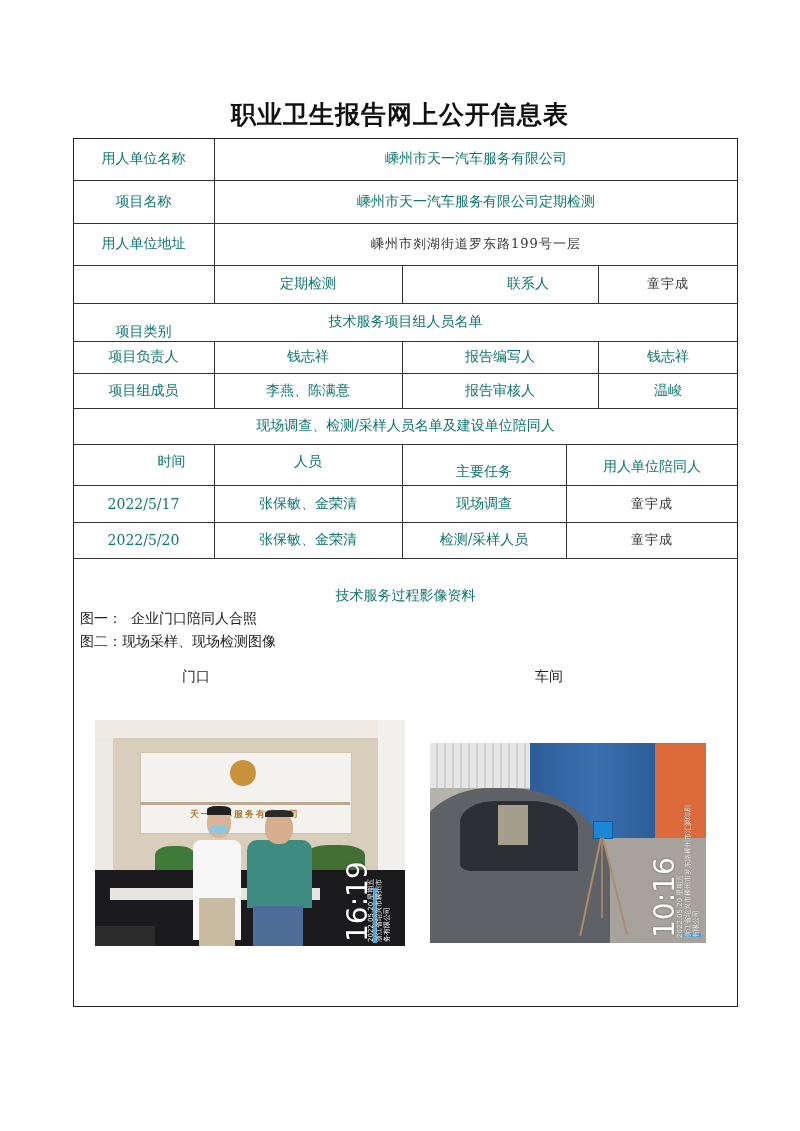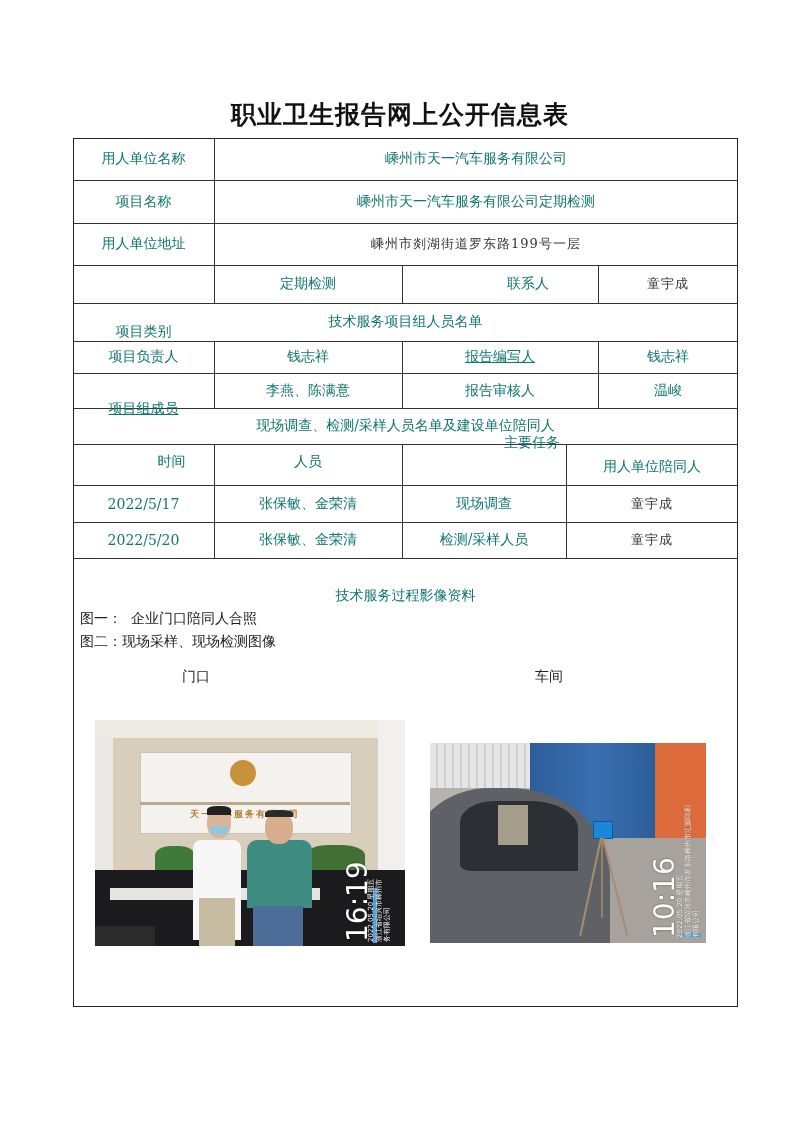--- a/index.html
+++ b/index.html
@@ -63,33 +63,33 @@
 
 <div class="cell" style="left:73px;top:265px;width:141px;height:38px;margin-top:48px;">项目类别</div>
 <div class="cell" style="left:214px;top:265px;width:188px;height:38px;">定期检测</div>
 <div class="cell" style="left:402px;top:265px;width:196px;height:38px;margin-left:28px;">联系人</div>
 <div class="cell sm" style="left:598px;top:265px;width:140px;height:38px;">童宇成</div>
 
 <div class="cell" style="left:73px;top:303px;width:665px;height:38px;text-align:right;">技术服务项目组人员名单</div>
 
 <div class="cell" style="left:73px;top:341px;width:141px;height:32px;">项目负责人</div>
 <div class="cell" style="left:214px;top:341px;width:188px;height:32px;">钱志祥</div>
-<div class="cell" style="left:402px;top:341px;width:196px;height:32px;text-decoration:underline;">报告编写人</div>
+<div class="cell" style="left:402px;top:341px;width:196px;height:32px;">报告编写人</div>
 <div class="cell" style="left:598px;top:341px;width:140px;height:32px;">钱志祥</div>
 
-<div class="cell" style="left:73px;top:391px;width:141px;height:35px;text-decoration:underline;">项目组成员</div>
+<div class="cell" style="left:73px;top:373px;width:141px;height:35px;">项目组成员</div>
 <div class="cell" style="left:214px;top:373px;width:188px;height:35px;">李燕、陈满意</div>
 <div class="cell" style="left:402px;top:373px;width:196px;height:35px;">报告审核人</div>
 <div class="cell" style="left:598px;top:373px;width:140px;height:35px;">温峻</div>
 
 <div class="cell" style="left:73px;top:408px;width:665px;height:36px;">现场调查、检测/采样人员名单及建设单位陪同人</div>
 
 <div class="cell" style="left:73px;top:444px;width:141px;height:36px;padding-left:28px;">时间</div>
 <div class="cell" style="left:214px;top:444px;width:188px;height:36px;">人员</div>
-<div class="cell" style="left:402px;top:424px;width:164px;height:37px;padding-left:48px;">主要任务</div>
+<div class="cell" style="left:402px;top:453px;width:164px;height:37px;">主要任务</div>
 <div class="cell" style="left:566px;top:448px;width:172px;height:37px;font-family:Liberation Serif, serif;">用人单位陪同人</div>
 
 <div class="cell" style="left:73px;top:485px;width:141px;height:37px;">2022/5/17</div>
 <div class="cell" style="left:214px;top:485px;width:188px;height:37px;">张保敏、金荣清</div>
 <div class="cell" style="left:402px;top:485px;width:164px;height:37px;">现场调查</div>
 <div class="cell sm" style="left:566px;top:485px;width:172px;height:37px;">童宇成</div>
 
 <div class="cell" style="left:73px;top:522px;width:141px;height:36px;">2022/5/20</div>
 <div class="cell" style="left:214px;top:522px;width:188px;height:36px;">张保敏、金荣清</div>
 <div class="cell" style="left:402px;top:522px;width:164px;height:36px;">检测/采样人员</div>

